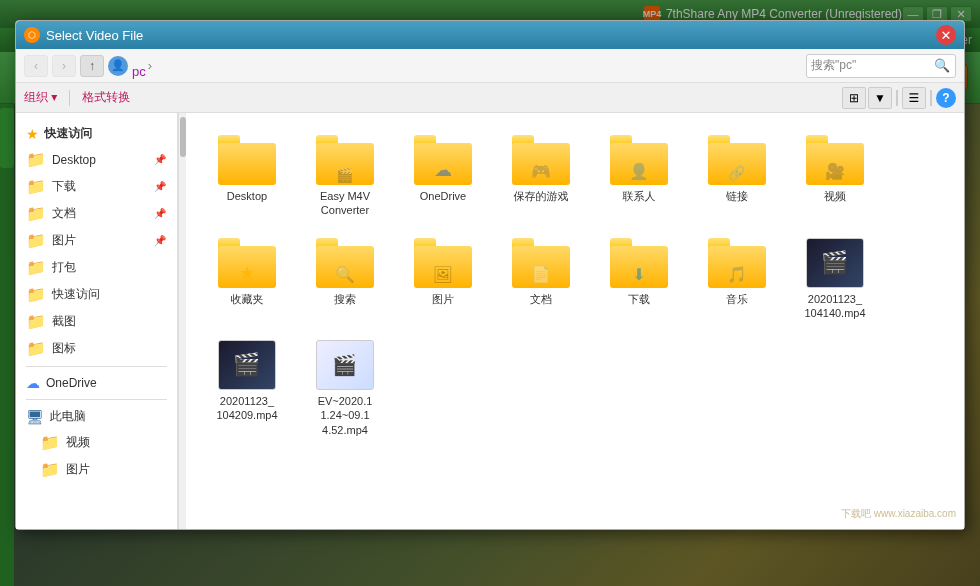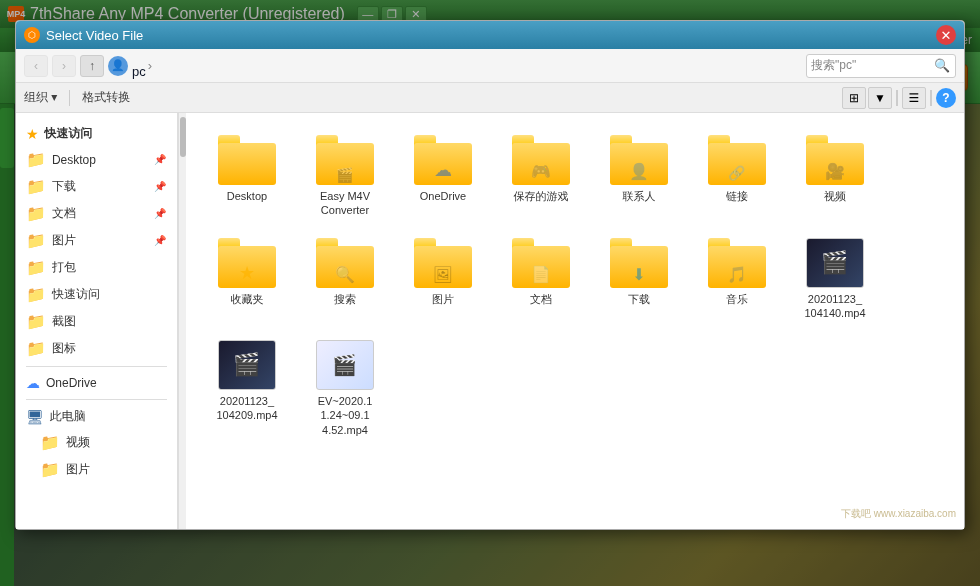--- a/index.html
+++ b/index.html
@@ -4,29 +4,28 @@
   <style>
     * { box-sizing: border-box; margin: 0; padding: 0; font-family: 'Microsoft YaHei', Arial, sans-serif; }
     body { width: 980px; height: 586px; overflow: hidden; background: #2e8b2e; }
 
     
     .title-bar {
       background: linear-gradient(to bottom, #4a9f4a, #2e7a2e);
       height: 28px;
       display: flex;
       align-items: center;
-      justify-content: flex-start;
+      justify-content: flex-end;
       padding: 0 8px;
       color: white;
       font-size: 12px;
-      gap: 12px;
     }
     .title-bar-left { display: flex; align-items: center; gap: 6px; }
     .title-bar-icon { width: 16px; height: 16px; background: #ff6600; border-radius: 2px; display: flex; align-items: center; justify-content: center; font-size: 9px; color: white; font-weight: bold; }
-    .title-bar-title { font-size: 16px; color: white; }
+    .title-bar-title { font-size: 12px; color: white; }
     .title-bar-controls { display: flex; gap: 2px; }
     .tb-btn { width: 22px; height: 16px; background: #5aaf5a; border: 1px solid #3a8a3a; border-radius: 2px; display: flex; align-items: center; justify-content: center; font-size: 11px; color: white; cursor: pointer; }
 
     
     .menu-bar {
       background: linear-gradient(to bottom, #3a9a3a, #2a7a2a);
       height: 24px;
       display: flex;
       align-items: center;
       padding: 0 8px;
@@ -227,21 +226,21 @@
     
     .dialog-toolbar {
       background: #f0f0f0;
       height: 30px;
       display: flex;
       align-items: center;
       padding: 0 8px;
       gap: 12px;
       border-bottom: 1px solid #ddd;
     }
-    .dialog-tool-btn { font-size: 12px; color: #404040; cursor: pointer; display: flex; align-items: center; gap: 4px; }
+    .dialog-tool-btn { font-size: 12px; color: #be185d; cursor: pointer; display: flex; align-items: center; gap: 4px; }
     .dialog-tool-sep { width: 1px; height: 16px; background: #ccc; }
     .dialog-view-btns { margin-left: auto; display: flex; gap: 2px; align-items: center; }
     .view-btn { width: 24px; height: 22px; background: #e8e8e8; border: 1px solid #ccc; border-radius: 2px; display: flex; align-items: center; justify-content: center; font-size: 12px; cursor: pointer; }
     .help-btn { width: 20px; height: 20px; background: #3399ff; border-radius: 50%; display: flex; align-items: center; justify-content: center; color: white; font-size: 12px; font-weight: bold; cursor: pointer; }
 
     
     .dialog-content {
       display: flex;
       flex: 1;
       overflow: hidden;
@@ -478,21 +477,21 @@
       <span class="dialog-title-text">Select Video File</span>
       <div class="dialog-close-btn">✕</div>
     </div>
 
     <div class="dialog-nav">
       <div class="nav-arrow-btn disabled">‹</div>
       <div class="nav-arrow-btn disabled">›</div>
       <div class="nav-arrow-btn">↑</div>
       <div class="nav-user-icon">👤</div>
       <div class="nav-breadcrumb">
-        <span style="color:#0f172a;cursor:pointer;margin-top:11px;">pc</span>
+        <span style="color:#a21caf;cursor:pointer;margin-top:11px;">pc</span>
         <span class="nav-breadcrumb-arrow"> › </span>
       </div>
       <div class="nav-search-box">
         <span class="nav-search-label">搜索"pc"</span>
         <span class="nav-search-icon">🔍</span>
       </div>
     </div>
 
     <div class="dialog-toolbar">
       <span class="dialog-tool-btn">组织 ▾</span>

